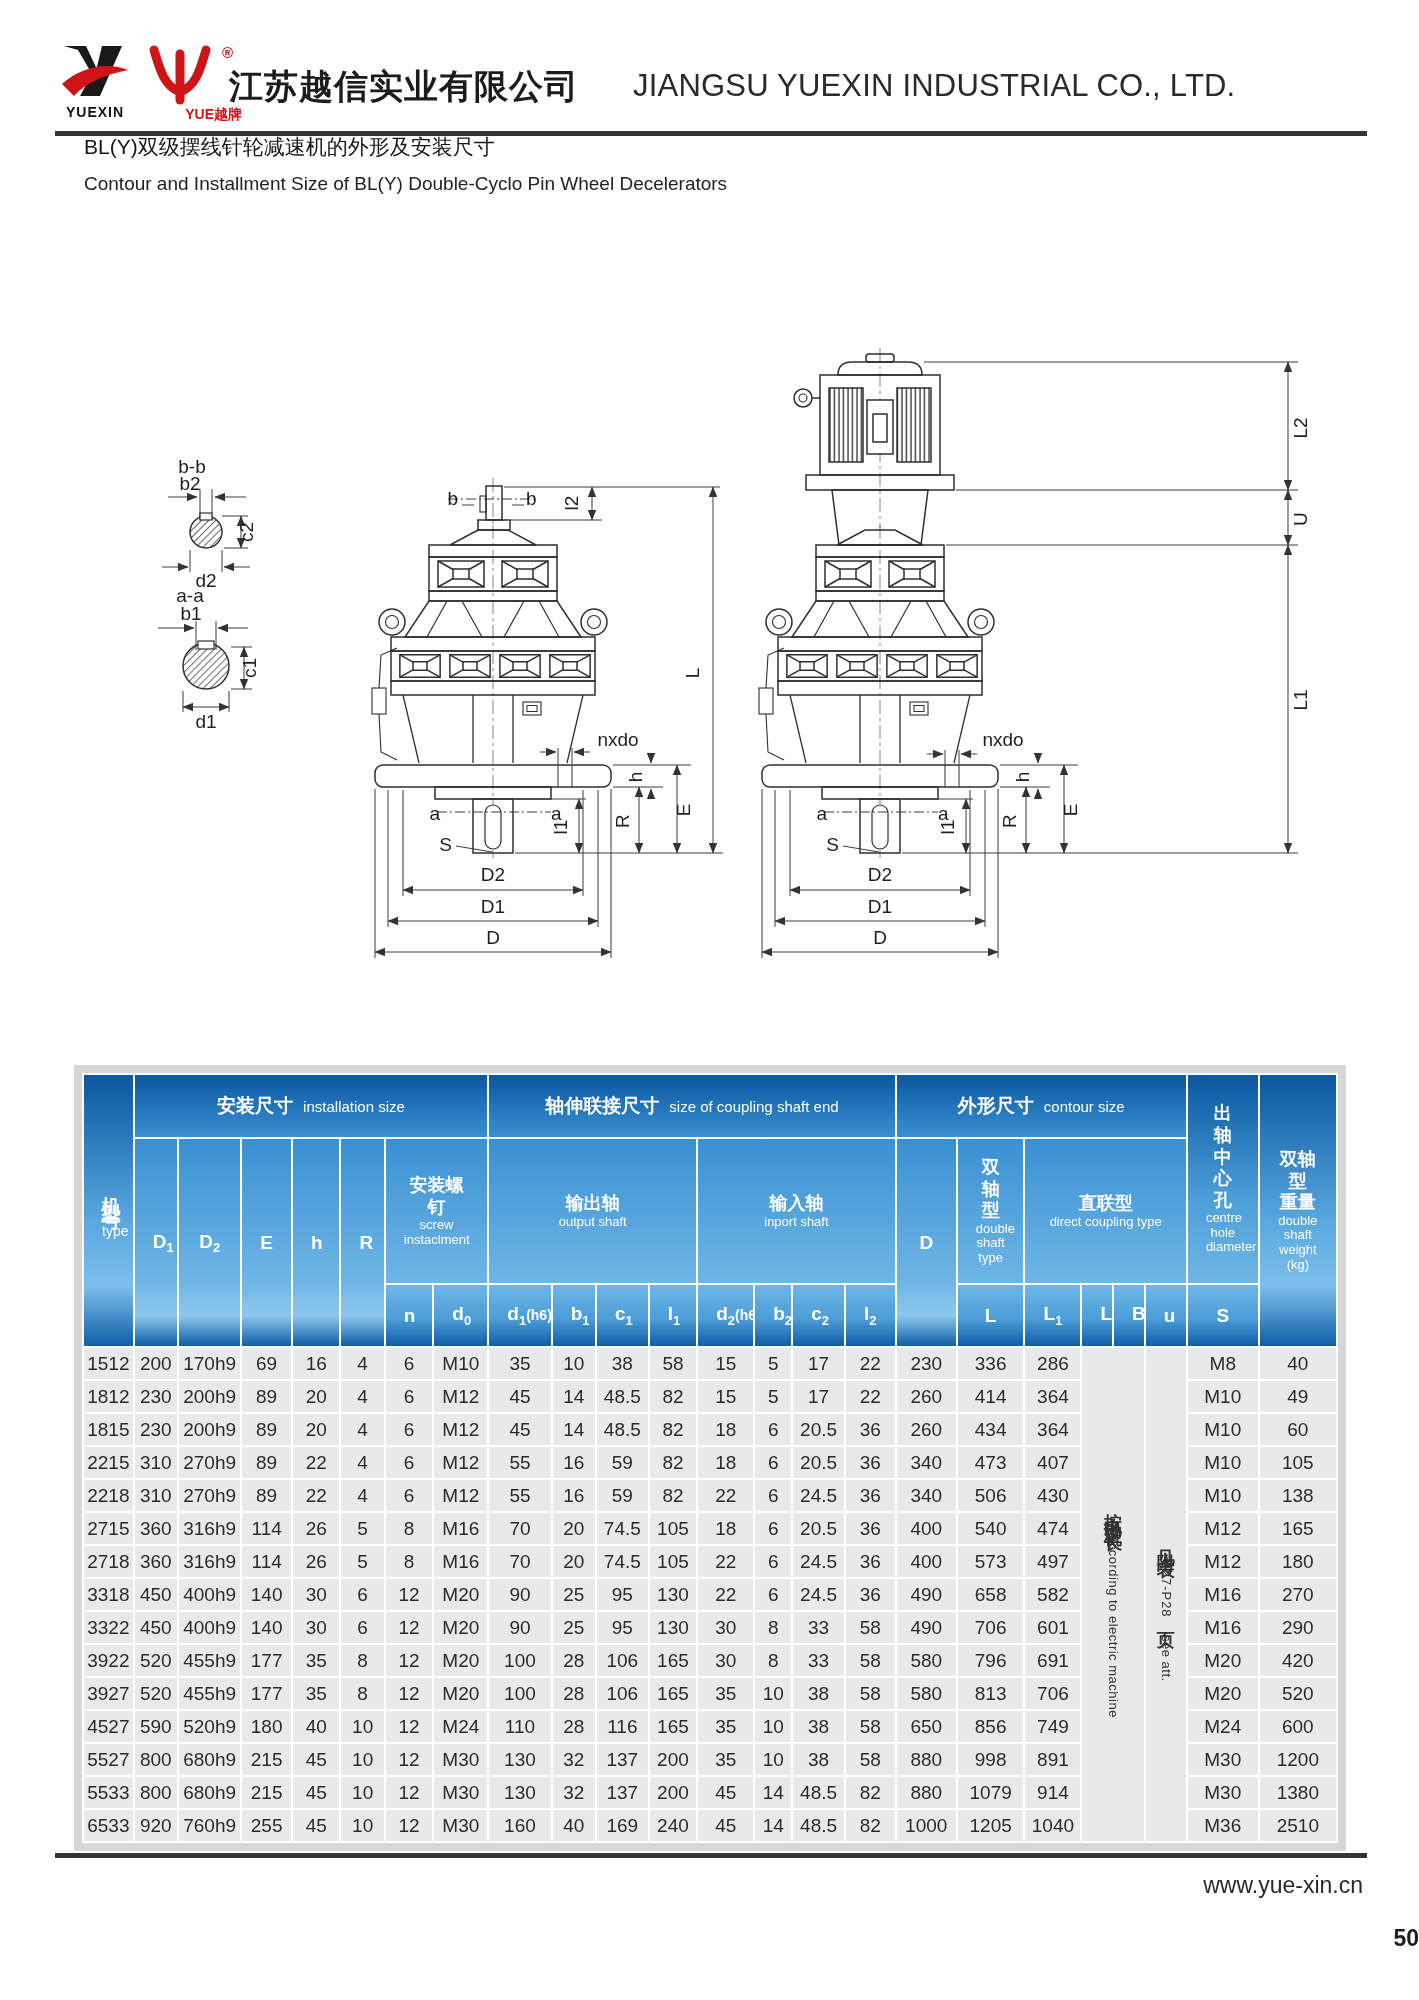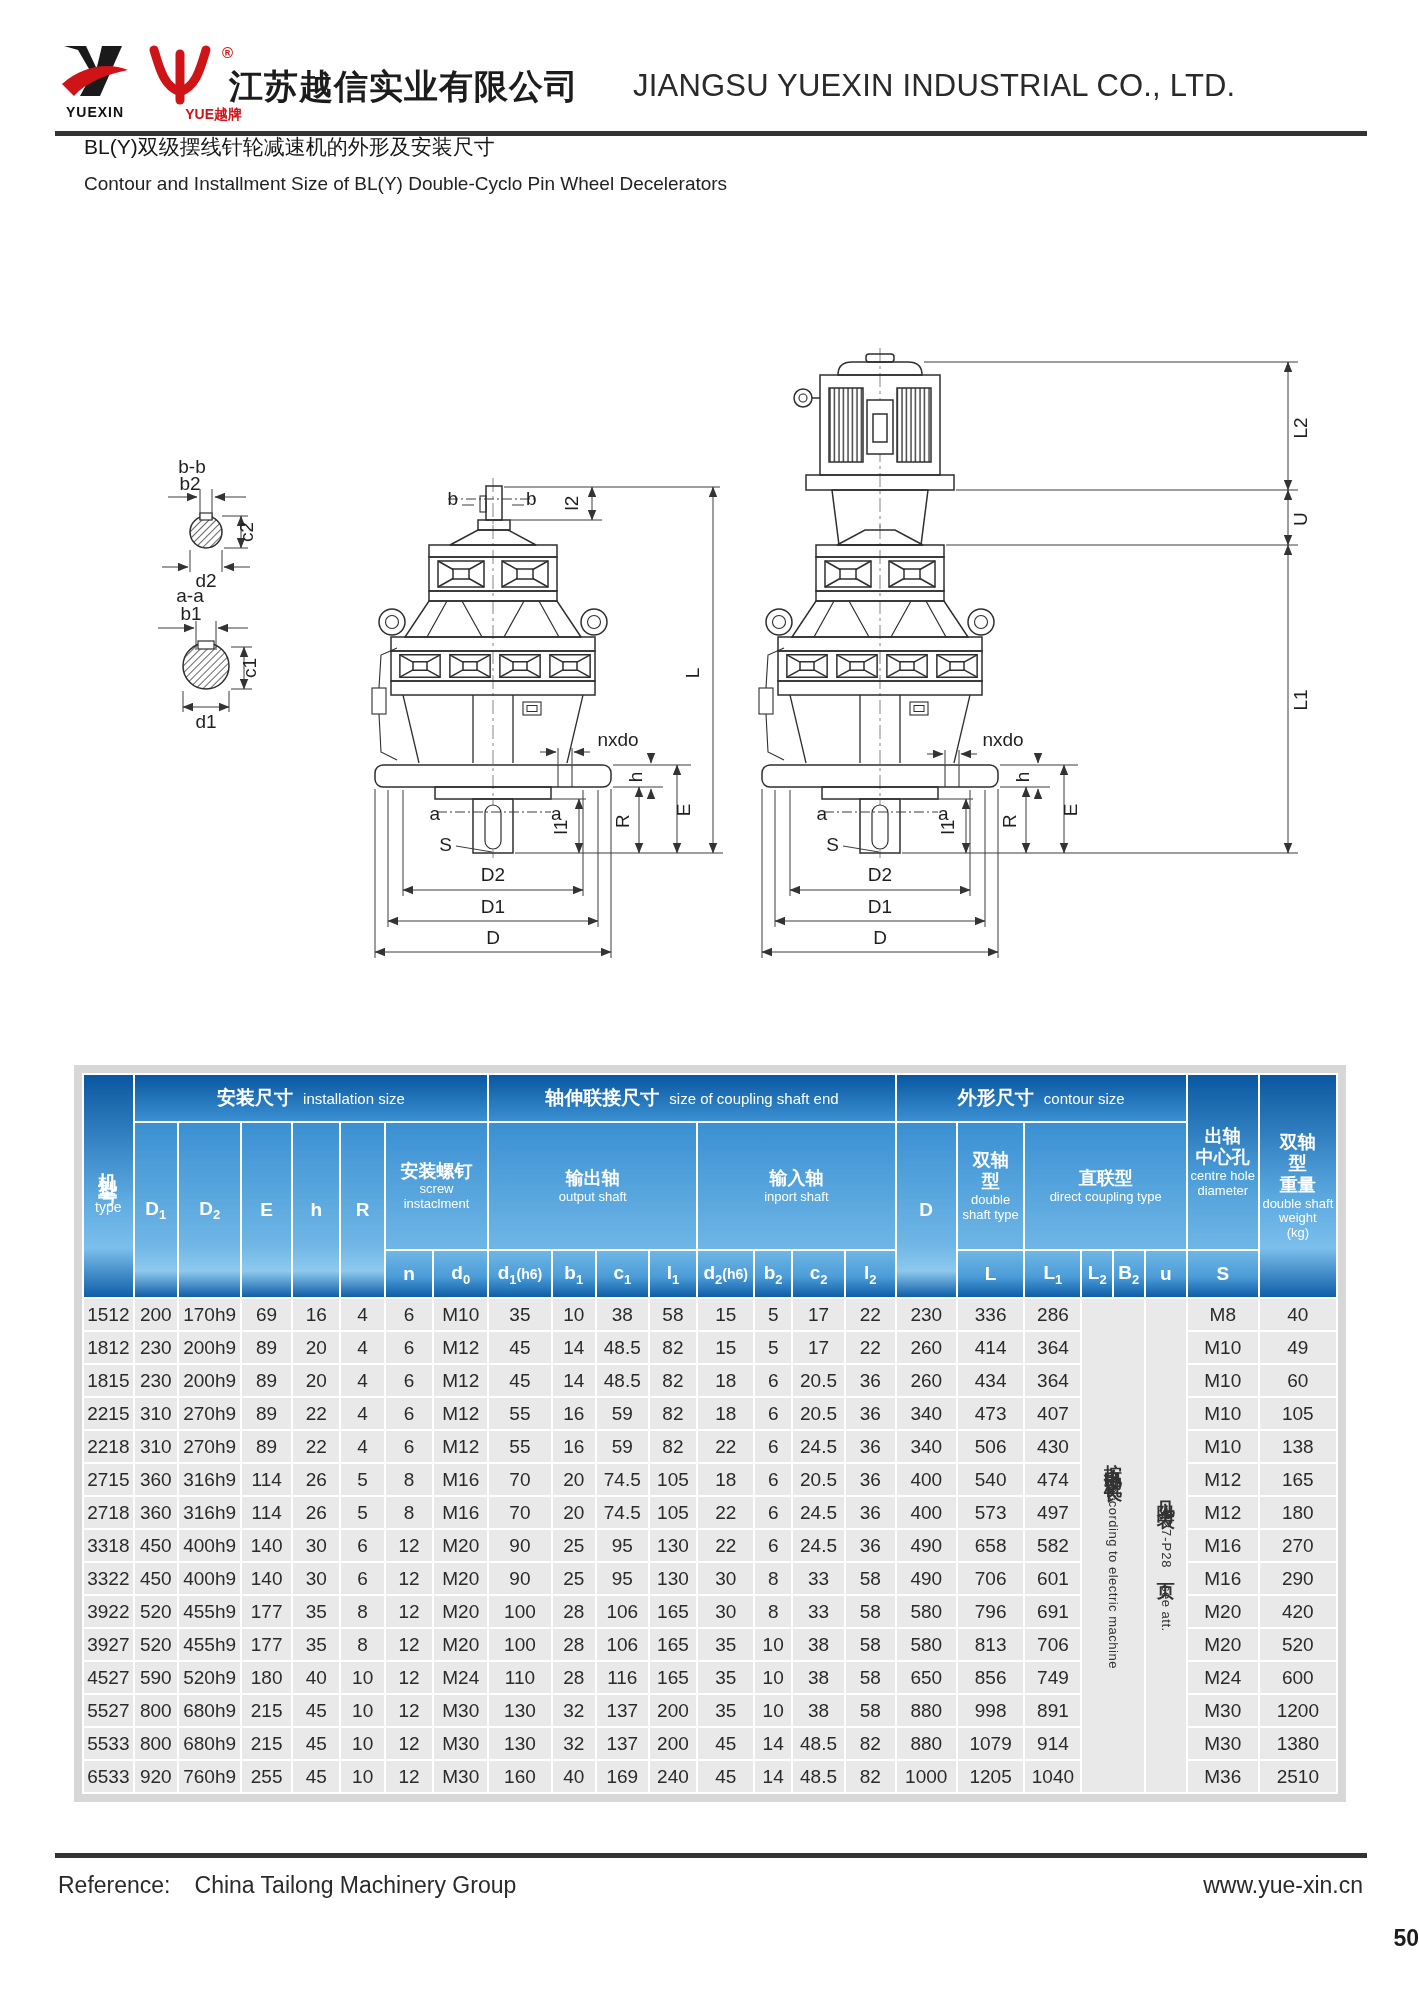--- a/index.html
+++ b/index.html
@@ -19,21 +19,21 @@
   .rule-top { position:absolute; left:55px; top:131px; width:1312px; height:5px; background:#333; }
   .title-zh { position:absolute; left:84px; top:133px; font-size:21px; color:#161616; }
   .title-en { position:absolute; left:84px; top:173px; font-size:19px; color:#222; }
   
   .drawing { position:absolute; left:0; top:0; pointer-events:none; }
   .drawing text { font-family:"Liberation Sans", sans-serif; font-size:19px; fill:#1f1f1f; }
   
   .table-frame { position:absolute; left:74px; top:1065px; background:#d7d7d7; padding:8px; }
   table.spec { border-collapse:separate; border-spacing:2px; table-layout:fixed; width:1256px; background:#fff; }
   table.spec th, table.spec td { text-align:center; vertical-align:middle; overflow:hidden; }
-  table.spec th { color:#fff; font-weight:700; padding:0; }
+  table.spec th { color:#fff; font-weight:700; padding:18px; }
   table.spec td { background:#e9e9e9; color:#2a2a2a; font-size:19px; height:31px; padding:0 1px; }
   .h1 th { height:46px; }
   .h2 th { height:126px; }
   .h3 th { height:46px; font-weight:700; font-size:19px; }
   .h3 sub, .h2 sub { font-size:13px; font-weight:700; }
   .sect  { background:linear-gradient(180deg,#0a57a0,#3a90d2); }
   .tall3 { background:linear-gradient(180deg,#0a57a0 0%,#5ba9e0 55%,#7cbfec 78%,#0f5ea7 100%); }
   .tall2top { background:linear-gradient(180deg,#0a57a0 0%,#4d9fd9 60%,#6fb6e6 100%); }
   .g2    { background:linear-gradient(180deg,#3a90d2 0%,#6fb6e6 100%); }
   .tall2 { background:linear-gradient(180deg,#3a90d2 0%,#6fb6e6 70%,#8ec9ee 85%,#0f5ea7 100%); }
@@ -750,19 +750,16 @@
             <td>1205</td>
             <td>1040</td>
             <td>M36</td>
             <td>2510</td>
           </tr>
         </tbody>
   </table>
   </div>
 
   <div class="rule-bottom"></div>
-  <div class="ref">
-    <span>Reference:</span><span class="ref-val">China Tailong Machinery Group</span>
-  </div>
   <div class="site">www.yue-xin.cn</div>
   <div class="pageno">50</div>
 
 </div>
 
 </body></html>

